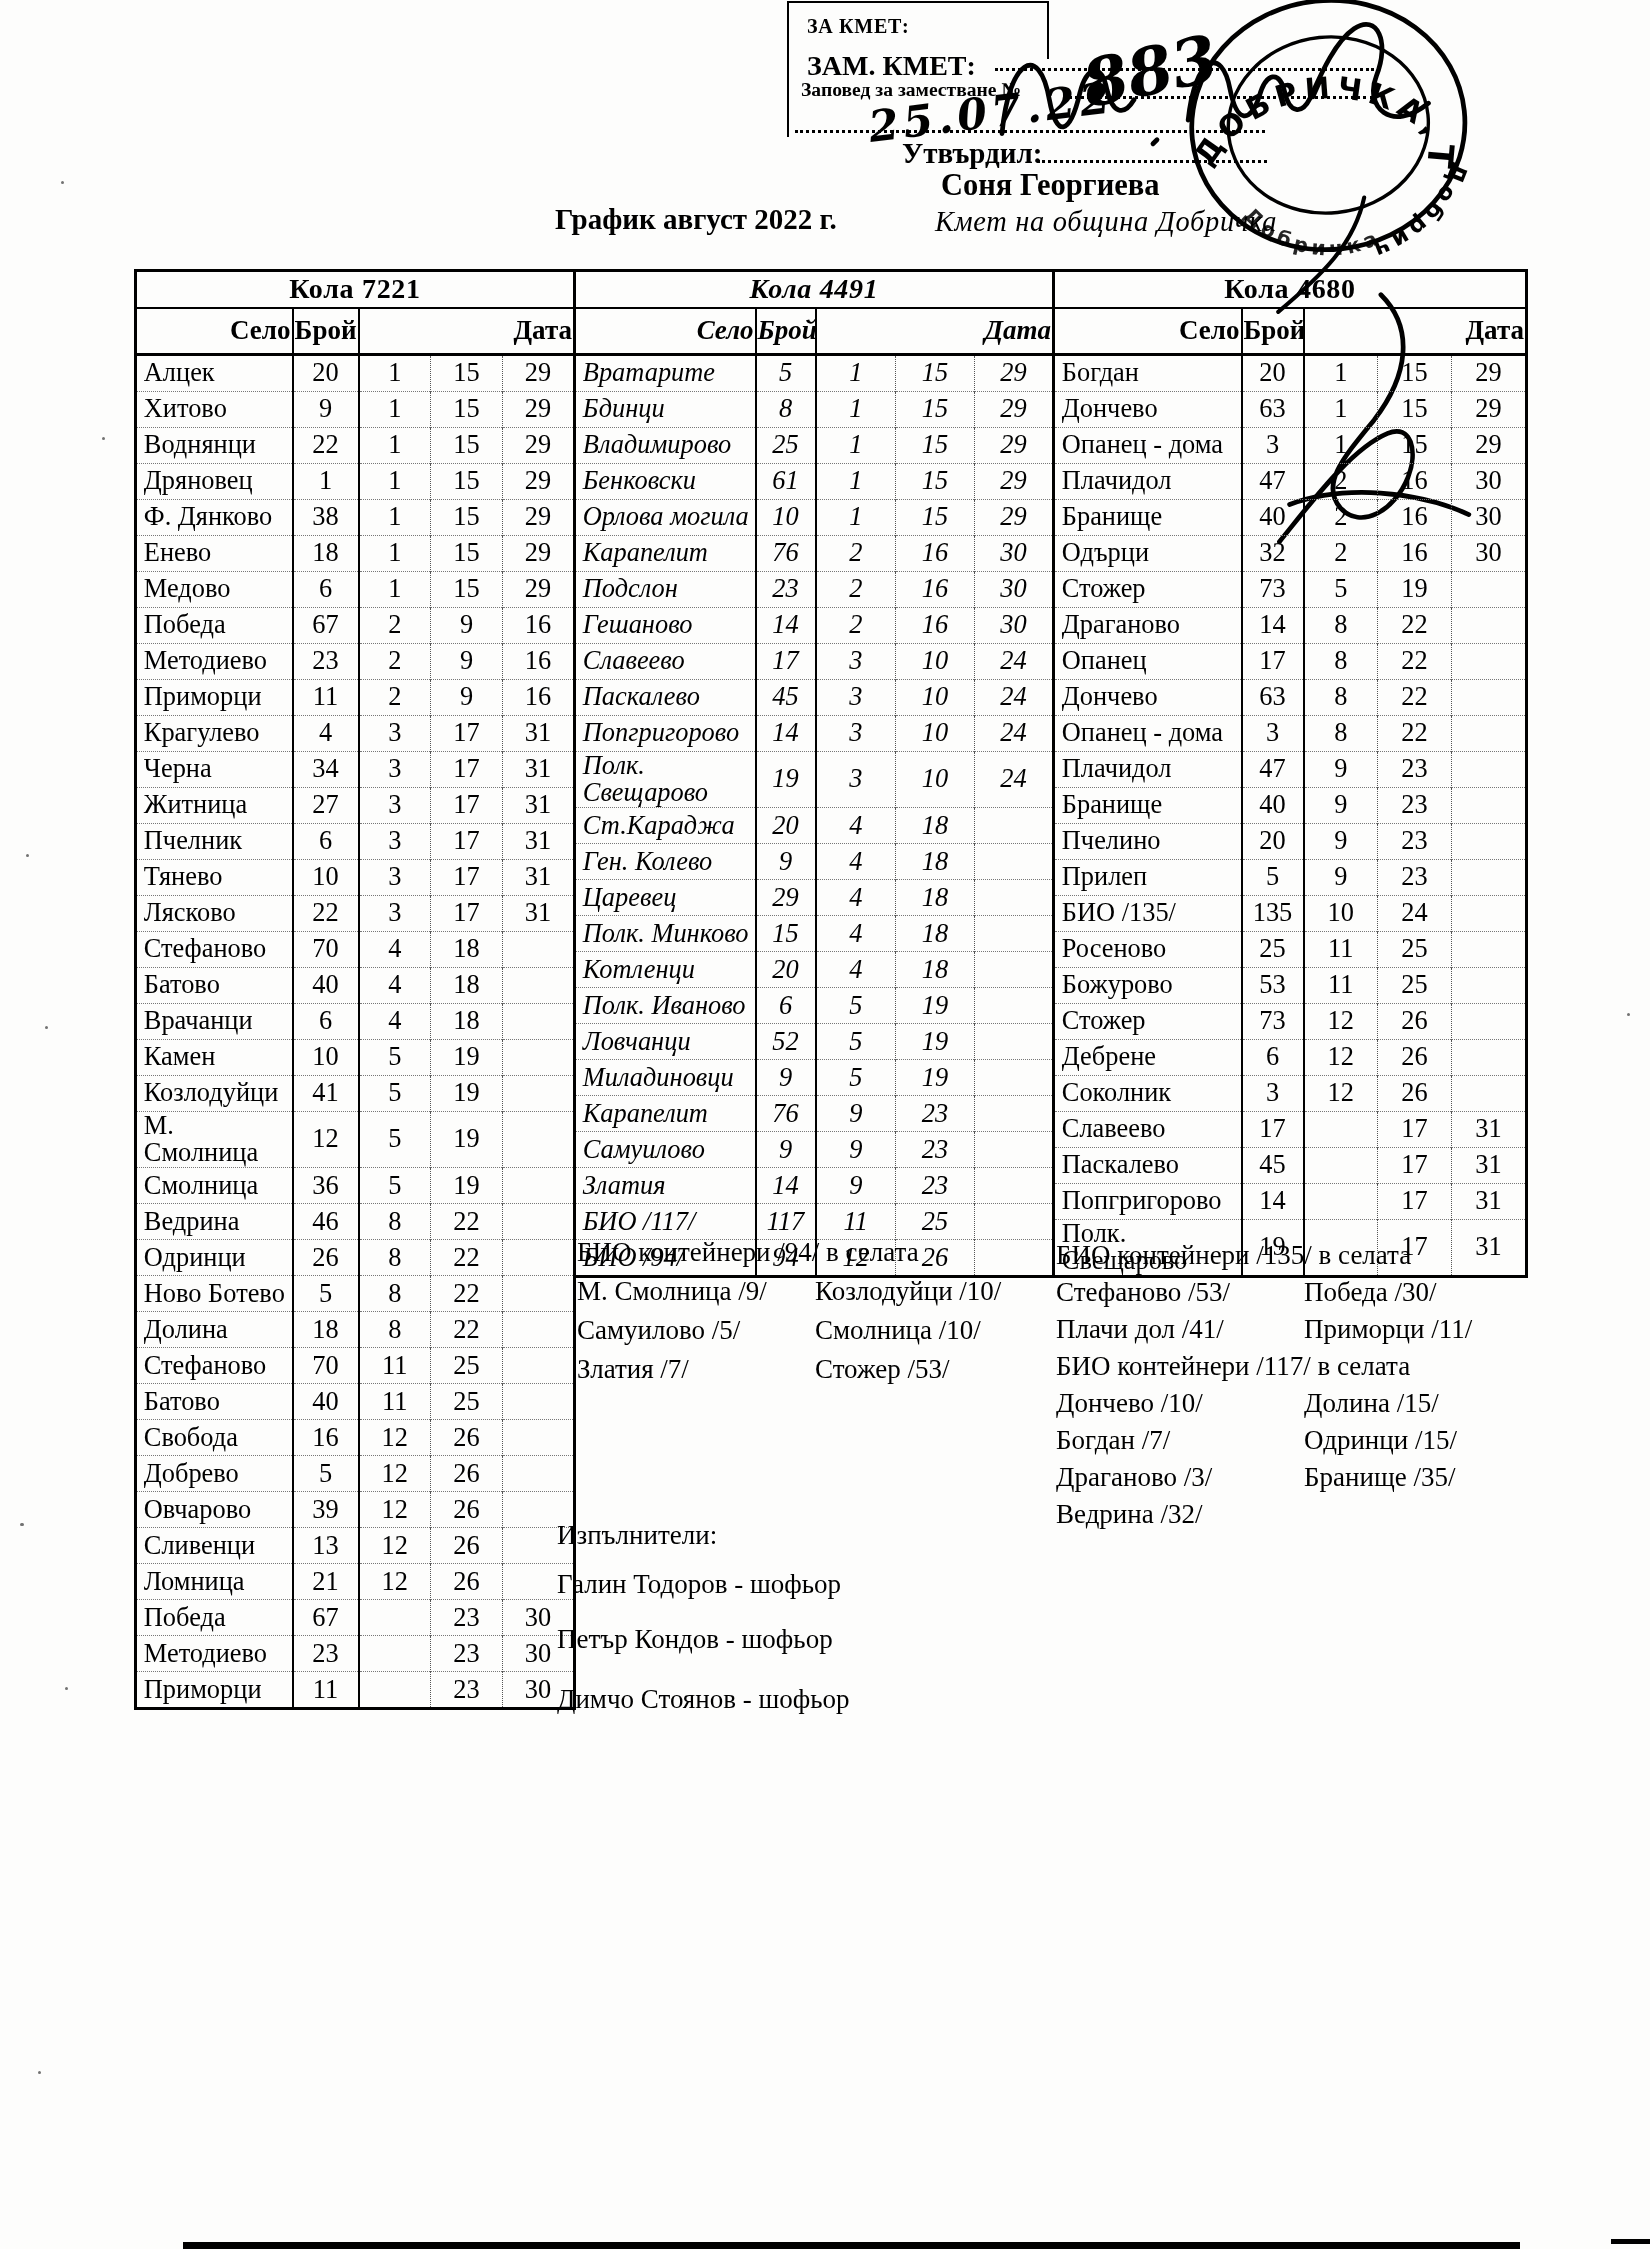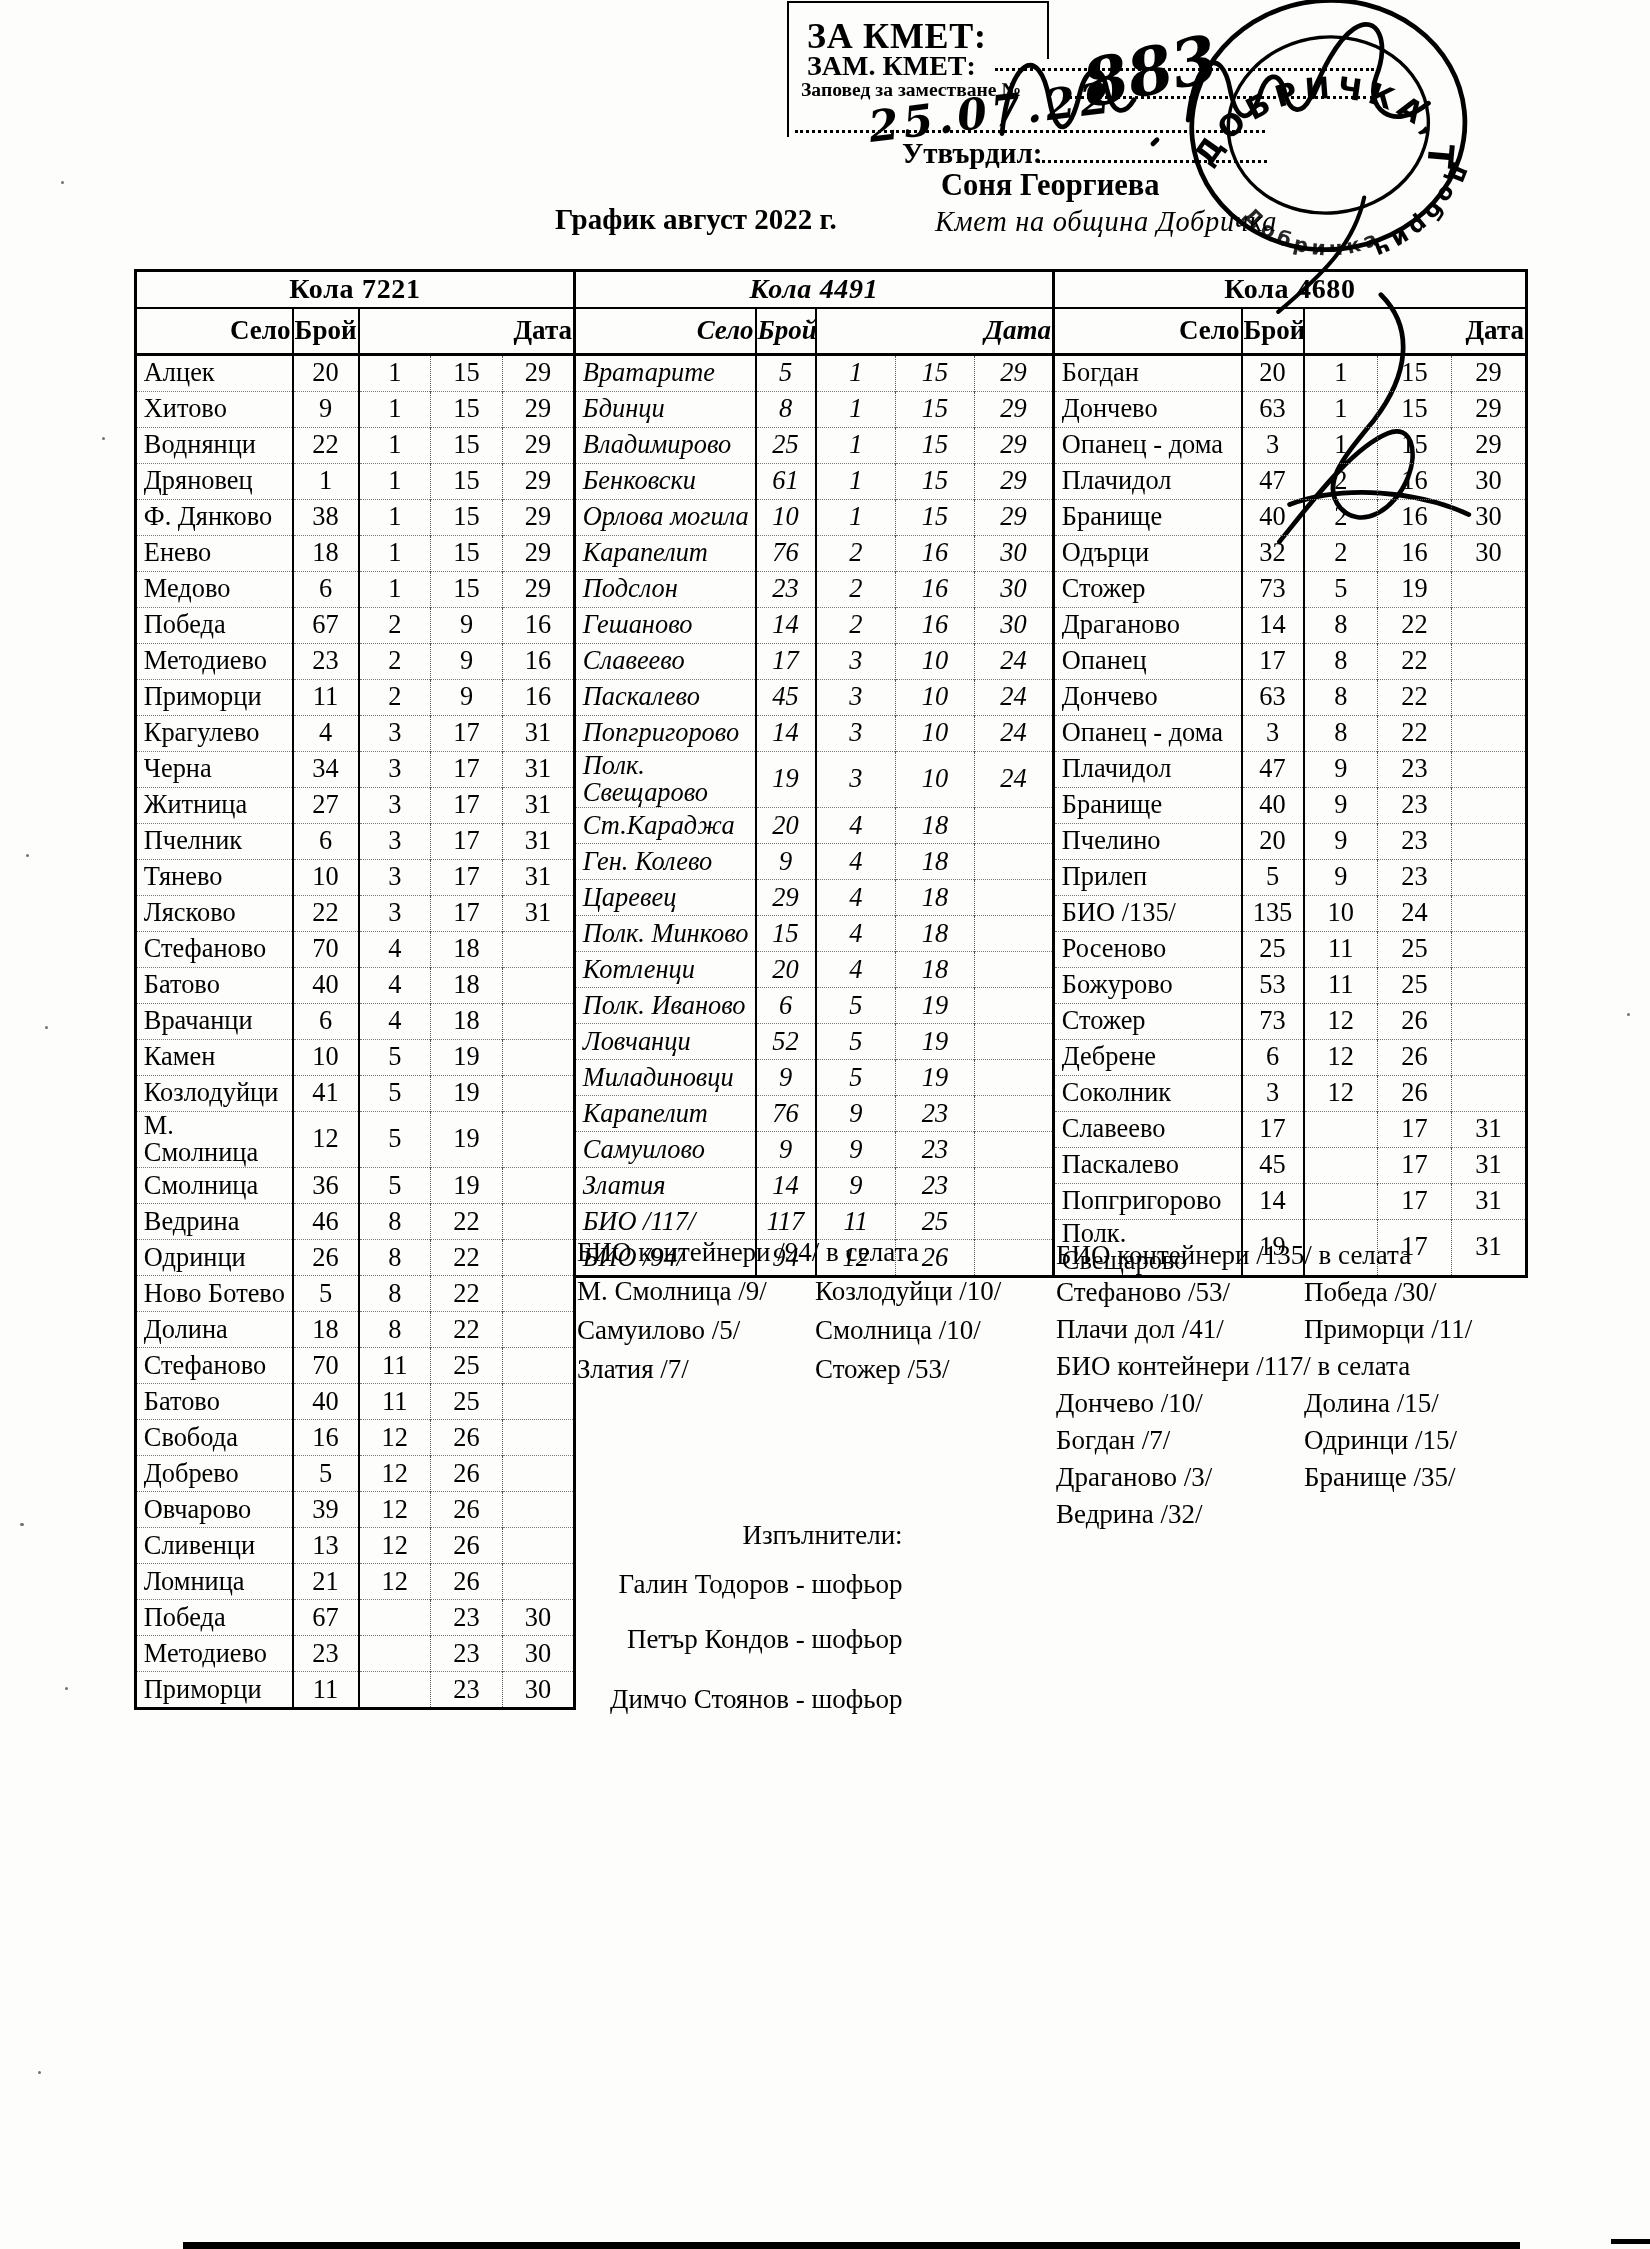--- a/index.html
+++ b/index.html
@@ -4,21 +4,21 @@
 <style>
   html,body{margin:0;padding:0;background:#e8e8e8;}
   #page{position:relative;width:1651px;height:2250px;background:#fdfdfc;overflow:hidden;
         font-family:"Liberation Serif","DejaVu Serif",serif;color:#000;}
 
   
   .abs{position:absolute;}
   #approval-box{left:787px;top:1.4px;width:260px;height:134px;border-top:2.7px solid #000;border-left:2.7px solid #000;}
   #box-right-edge{left:1047px;top:1.4px;width:0;height:58px;border-left:2.7px solid #000;}
   .lbl-b{font-weight:bold;white-space:nowrap;}
-  #za-kmet{left:807px;top:15px;font-size:36px;letter-spacing:0.7px;}
+  #za-kmet{left:807px;top:15px;font-size:20px;letter-spacing:0.7px;}
   #zam-kmet{left:807px;top:50px;font-size:28px;}
   #order-label{left:801px;top:79px;font-size:19.6px;}
   .dotline{border-bottom:3.4px dotted #000;height:0;}
   #dots1{left:995px;top:68px;width:379px;}
   #dots2{left:1068px;top:96px;width:306px;}
   #dots3{left:795px;top:130px;width:470px;}
   #dots4{left:1037px;top:160px;width:230px;}
   .hand{font-family:"DejaVu Serif",serif;font-style:italic;font-weight:bold;white-space:nowrap;}
   #order-number{left:1082px;top:32.5px;font-size:65px;transform:rotate(-12deg);}
   #order-date{left:868px;top:87px;font-size:43px;transform:rotate(-7deg);letter-spacing:4.7px;}
@@ -45,21 +45,21 @@
   .grid tbody tr + tr td{border-top:1.4px dotted #777;}
 
   
   .note{position:absolute;font-size:27px;white-space:nowrap;}
   #notes-mid{left:577px;top:1233px;}
   #notes-mid .note-line{height:39px;line-height:39px;}
   #notes-mid .pl{display:inline-block;width:238px;}
   #notes-right{left:1056px;top:1237px;}
   #notes-right .note-line{height:37px;line-height:37px;}
   #notes-right .pl{display:inline-block;width:248px;}
-  #executors{left:610px;top:1511px;text-align:right;}
+  #executors{left:557px;top:1511px;}
   #executors .note-line{height:60px;line-height:60px;}
   #executors .note-line:first-child{height:49px;line-height:49px;}
 
   
   svg{position:absolute;overflow:visible;}
   #stamp-svg{left:1151px;top:-9.5px;}
   #signature1-svg{left:985px;top:5.4px;}
   #signature2-svg{left:1249px;top:281px;}
 
   

